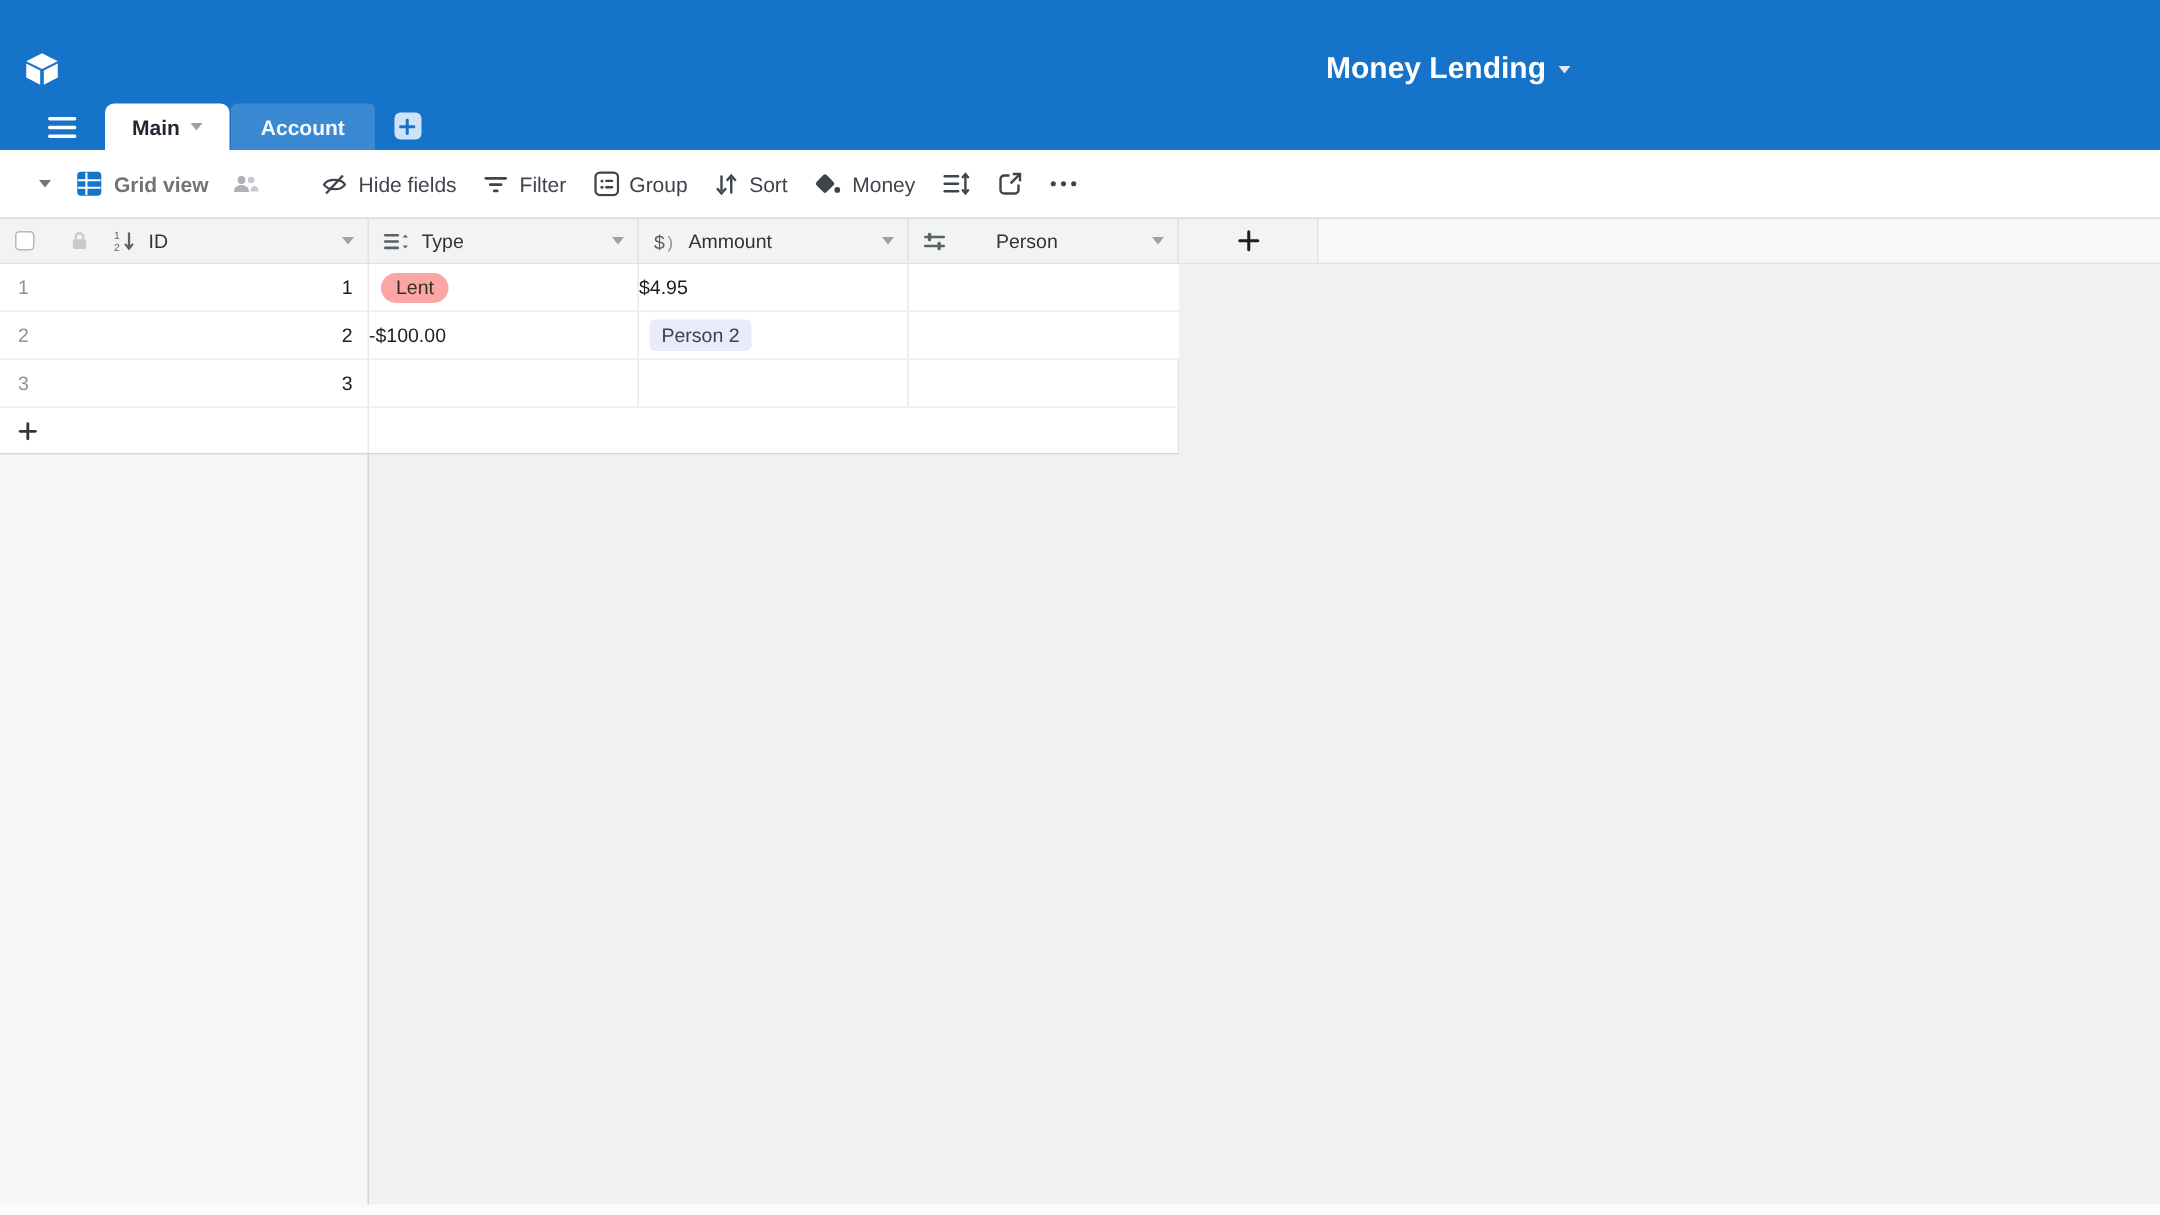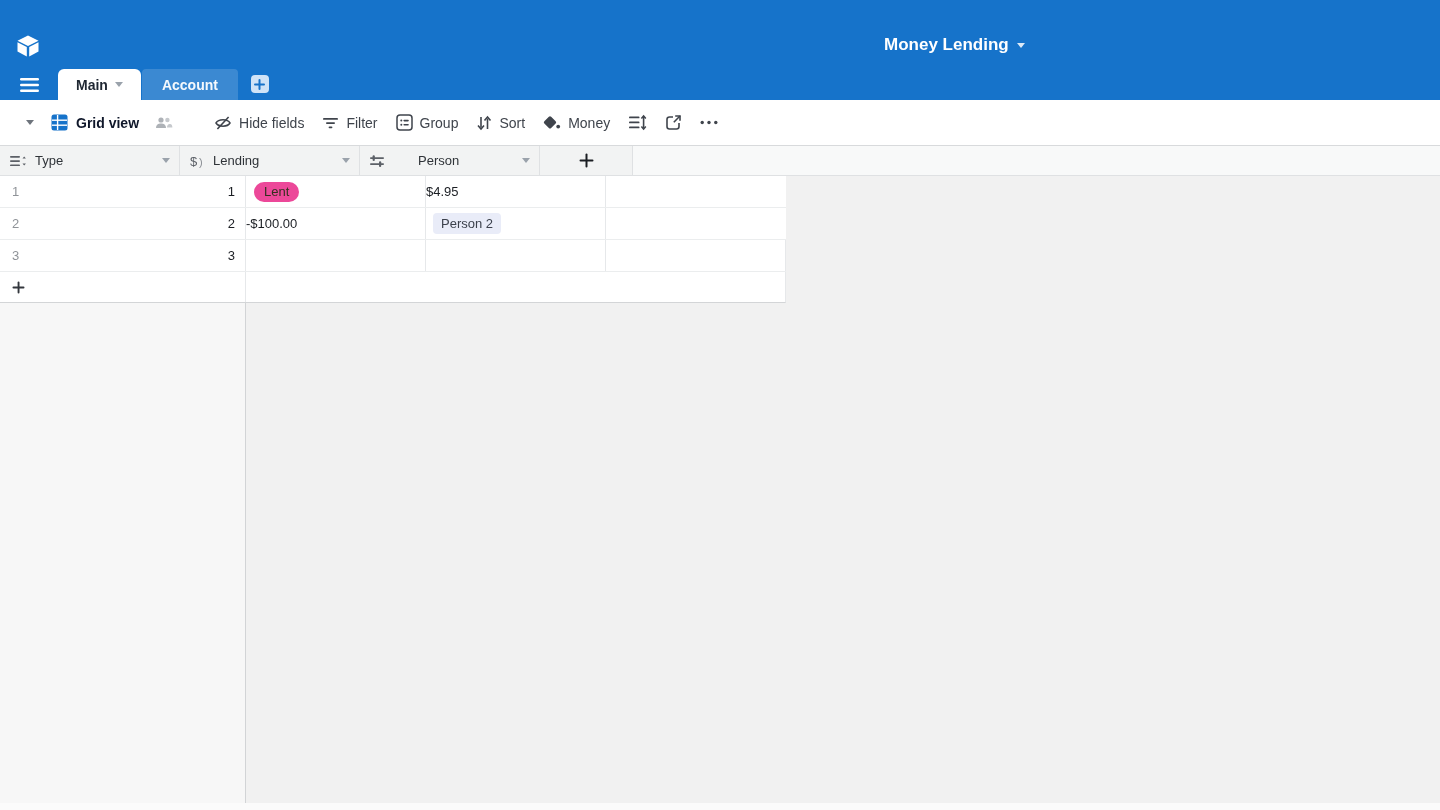--- a/index.html
+++ b/index.html
@@ -4,40 +4,40 @@
 <style>
   * { margin:0; padding:0; box-sizing:border-box; }
   html,body { width:1440px; height:810px; overflow:hidden; }
   body { font-family:"Liberation Sans","DejaVu Sans",sans-serif; background:#f1f1f1; position:relative; }
   .app { position:absolute; inset:0; width:1440px; height:810px; }
 
   
   .topbar { position:relative; height:100px; background:#1673ca; }
   .logo { position:absolute; left:15px; top:33px; width:26px; height:26px; }
   .base-title { position:absolute; left:884px; top:35px; display:flex; align-items:center; gap:8px;
-    color:#fff; font-size:17px; font-weight:700; cursor:pointer; }
+    color:#fff; font-size:20px; font-weight:700; cursor:pointer; }
   .caret { width:0; height:0; border-left:4.5px solid transparent; border-right:4.5px solid transparent;
     border-top:5.5px solid #9aa2ab; }
   .caret.white { border-top-color:rgba(255,255,255,.85); }
 
   
-  .tabstrip { position:absolute; left:0; bottom:0; right:0; height:31px; display:flex; align-items:flex-end;text-align:right; }
+  .tabstrip { position:absolute; left:12px; bottom:0; right:0; height:31px; display:flex; align-items:flex-end;text-align:right; }
   .hamburger { width:58px; display:flex; align-items:center; justify-content:center; height:31px; cursor:pointer; }
   .tab { height:31px; display:flex; align-items:center; padding:0 18px; font-size:14px; cursor:pointer; }
   .tab.active { background:#fff; border-radius:6px 6px 0 0; color:#1f2732; font-weight:700; gap:7px; }
   .tab.inactive { background:rgba(255,255,255,.16); border-radius:4px 4px 0 0; color:rgba(255,255,255,.95);
     font-weight:700; margin-left:1px; padding:0 20px; }
   .add-tab { margin-left:13px; margin-bottom:7px; width:18px; height:18px; border-radius:4px;
     background:#cfe3f7; display:flex; align-items:center; justify-content:center; cursor:pointer; }
 
   
   .toolbar { height:45px; background:#fff; display:flex; align-items:center; color:#42474f; }
   .tb-caret { margin-left:22px; width:16px; display:flex; justify-content:center; cursor:pointer; }
   .view-chip { display:flex; align-items:center; gap:8px; margin-left:13px; cursor:pointer; }
-  .view-name { font-size:14px; font-weight:700; color:#0f172a; }
+  .view-name { font-size:14px; font-weight:700; color:#737373; }
   .collab { margin-left:15px; cursor:pointer; }
   .tb-btns { display:flex; align-items:center; margin-left:40px; gap:18px; }
   .tb-btn { display:flex; align-items:center; gap:7px; font-size:14px; color:#3f444c; cursor:pointer; white-space:nowrap; }
   .icon-btn { cursor:pointer; display:flex; align-items:center; }
 
   
   .grid { position:relative; }
   .ghead { height:31px; display:flex; border-top:1px solid #d8dadc; border-bottom:1px solid #dfe1e3; background:#f8f9f9; }
   .hcell { background:#f2f3f3; border-right:1px solid #dfe1e3; display:flex; align-items:center;
     position:relative; font-size:13px; color:#2f3338; }
@@ -209,20 +209,39 @@
           <circle cx="9" cy="2.5" r="1.7" fill="#3f444c"></circle>
           <circle cx="15.8" cy="2.5" r="1.7" fill="#3f444c"></circle>
         </svg>
       </span>
     </div>
   </div>
 
   <div class="grid">
 
     <div class="ghead">
+      <div class="hcell c0">
+        <span class="chk"></span>
+        <span class="lock">
+          <svg width="12" height="13" viewBox="0 0 12 13">
+            <rect x="1.5" y="5.5" width="9" height="6.5" rx="1.5" fill="#c6c9cd"></rect>
+            <path d="M3.5 5.5 V4 A2.5 2.5 0 0 1 8.5 4 V5.5" fill="none" stroke="#c6c9cd" stroke-width="1.5"></path>
+          </svg>
+        </span>
+        <span class="fldicon">
+          <svg width="16" height="15" viewBox="0 0 16 15">
+            <text x="1" y="6.5" font-size="7" fill="#5c6067" font-family="inherit">1</text>
+            <text x="1" y="14.5" font-size="7" fill="#5c6067" font-family="inherit">2</text>
+            <line x1="11" y1="2" x2="11" y2="12" stroke="#5c6067" stroke-width="1.5"></line>
+            <path d="M8.4 9.6 L11 12.8 L13.6 9.6" fill="none" stroke="#5c6067" stroke-width="1.5"></path>
+          </svg>
+        </span>
+        <span class="hname">ID</span>
+        <span class="hcaret caret"></span>
+      </div>
 
       <div class="hcell c1">
         <span class="fldicon">
           <svg width="18" height="16" viewBox="0 0 18 16">
             <rect x="1" y="3" width="10" height="1.7" rx="0.85" fill="#5c6067"></rect>
             <rect x="1" y="7.2" width="10" height="1.7" rx="0.85" fill="#5c6067"></rect>
             <rect x="1" y="11.4" width="10" height="1.7" rx="0.85" fill="#5c6067"></rect>
             <path d="M13.5 5.4 L15.2 3.4 L16.9 5.4 Z" fill="#5c6067"></path>
             <path d="M13.5 10.6 L15.2 12.6 L16.9 10.6 Z" fill="#5c6067"></path>
           </svg>
@@ -231,21 +250,21 @@
         <span class="hcaret caret"></span>
       </div>
 
       <div class="hcell c2">
         <span class="fldicon">
           <svg width="16" height="16" viewBox="0 0 16 16">
             <text x="1" y="13" font-size="13" fill="#5c6067" font-family="inherit">$</text>
             <text x="10" y="12.5" font-size="11" fill="#8a8e94" font-family="inherit">)</text>
           </svg>
         </span>
-        <span class="hname">Lending</span>
+        <span class="hname">Ammount</span>
         <span class="hcaret caret"></span>
       </div>
 
       <div class="hcell c3">
         <span class="fldicon">
           <svg width="17" height="16" viewBox="0 0 17 16">
             <rect x="1" y="4.2" width="14" height="1.7" rx="0.85" fill="#5c6067"></rect>
             <rect x="3.6" y="2.2" width="2.2" height="5.7" rx="1" fill="#5c6067"></rect>
             <rect x="1" y="10.2" width="14" height="1.7" rx="0.85" fill="#5c6067"></rect>
             <rect x="10" y="8.2" width="2.2" height="5.7" rx="1" fill="#5c6067"></rect>
@@ -262,21 +281,21 @@
         </svg>
       </div>
     </div>
 
     <div class="grow">
       <div class="gcell c0">
         <span class="rownum">1</span>
         <span class="idval">1</span>
       </div>
       <div class="gcell c1">
-        <span class="pill" style="background-color: #ec4899;">Lent</span>
+        <span class="pill" style="background-color: #fca5a5;">Lent</span>
       </div>
       <div class="gcell c2">
         <span class="amount">$4.95</span>
       </div>
     </div>
 
     <div class="grow">
       <div class="gcell c0">
         <span class="rownum">2</span>
         <span class="idval">2</span>

